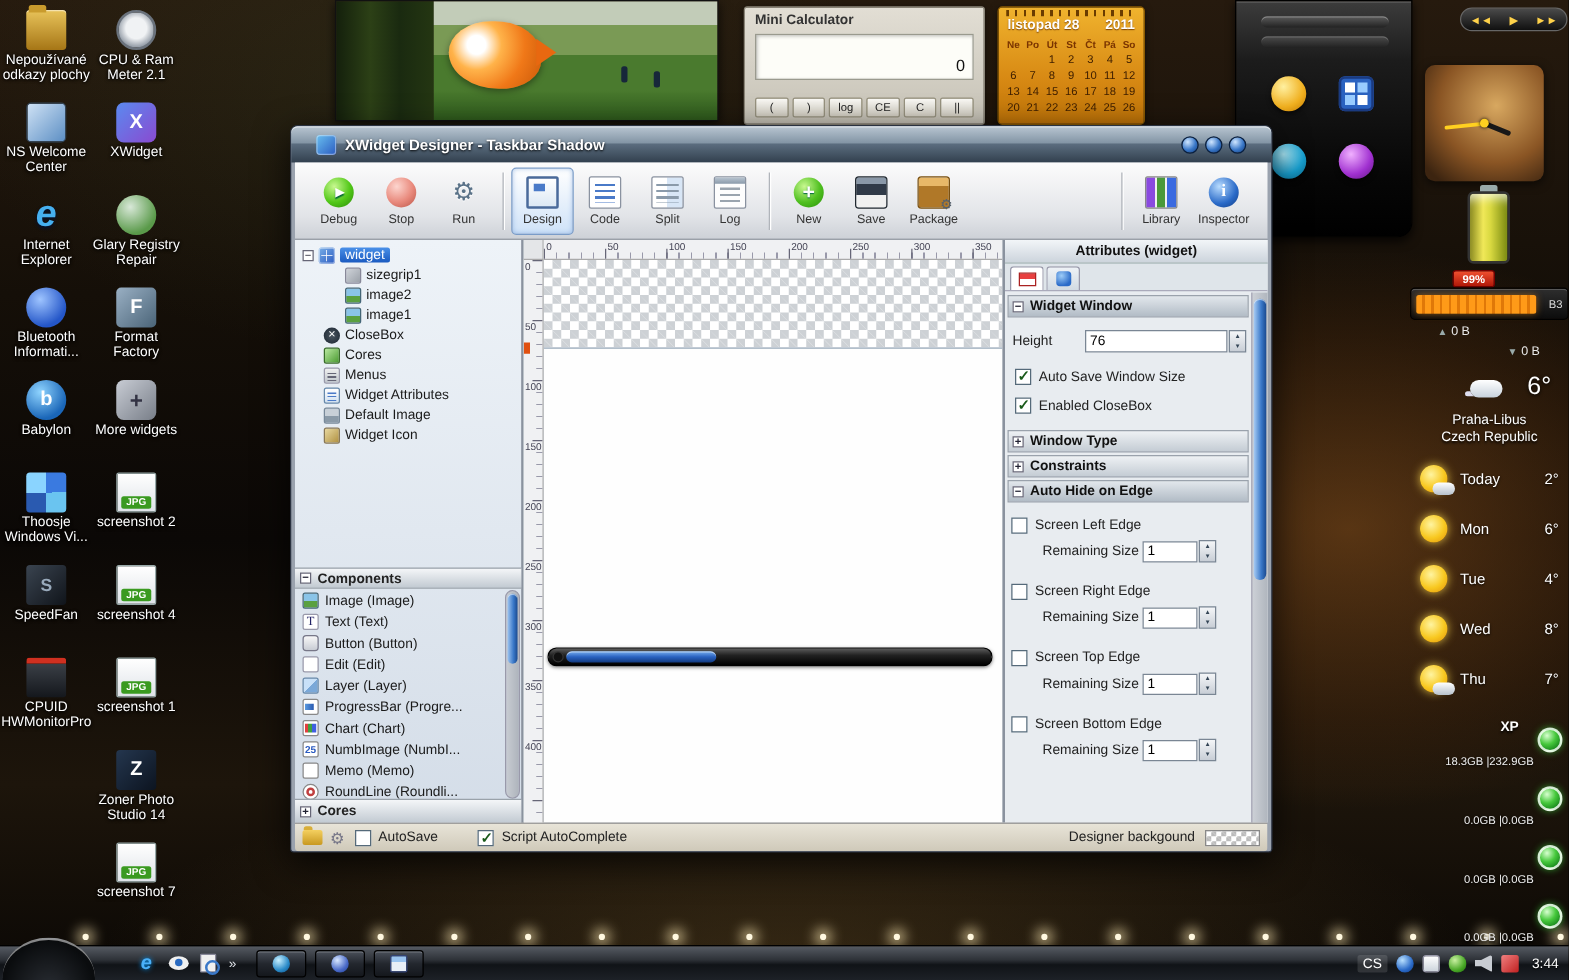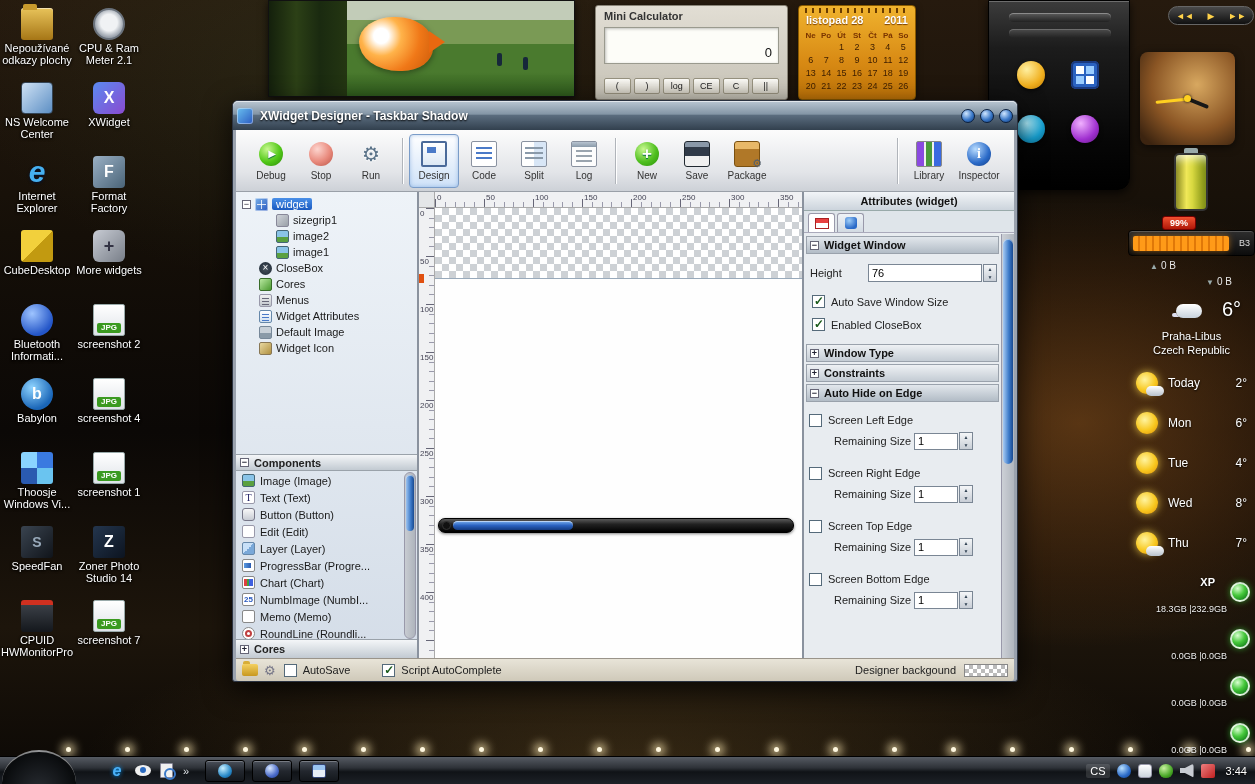--- a/index.html
+++ b/index.html
@@ -120,21 +120,21 @@
 .wx-day{position:absolute;left:34px;top:10px;font-size:12px;text-shadow:0 1px 2px #000}
 .wx-t{position:absolute;right:2px;top:10px;font-size:12px;text-shadow:0 1px 2px #000}
 
 .w-drives{position:absolute;left:1150px;top:574px;width:105px;height:200px;z-index:2;color:#fff}
 .dr-row{position:relative;height:47px}
 .dr-name{position:absolute;right:40px;top:2px;font-size:11px;font-weight:bold;text-shadow:0 1px 2px #000}
 .orb{position:absolute;right:5px;top:8px;width:20px;height:20px;border-radius:50%;background:radial-gradient(circle at 35% 28%,#d8ffd0,#46c83c 45%,#128018 85%);border:2px solid rgba(255,255,255,.8);box-shadow:0 0 6px rgba(60,220,60,.6)}
 .dr-size{position:absolute;right:28px;top:30px;font-size:9px;color:#efefef;text-shadow:0 1px 2px #000;white-space:nowrap}
 
 .designer{position:absolute;left:232px;top:100px;width:786px;height:582px;z-index:5;border:1px solid #2a3240;border-radius:6px 6px 3px 3px;background:#9aa2ae;box-shadow:0 8px 28px rgba(0,0,0,.75)}
-.d-titlebar{position:absolute;left:0;top:0;right:0;height:29px;border-radius:5px 5px 0 0;background:linear-gradient(180deg,#b9c6d2 0%,#8496a6 45%,#5a6c7e 50%,#32404e 100%);display:flex;align-items:center;padding:0 4px;box-shadow:inset 0 1px 0 rgba(255,255,255,.6)}
+.d-titlebar{position:absolute;left:0;top:0;right:0;height:29px;border-radius:5px 5px 0 0;background:linear-gradient(180deg,#b9c6d2 0%,#8496a6 45%,#5a6c7e 50%,#32404e 100%);display:flex;align-items:center;padding:0 20px;box-shadow:inset 0 1px 0 rgba(255,255,255,.6)}
 .d-ticon{width:16px;height:16px;border-radius:3px;background:linear-gradient(135deg,#6ac0f0,#2a5ac0);margin-right:7px;box-shadow:inset 0 0 0 1px rgba(255,255,255,.4)}
 .d-title{font-size:12px;font-weight:bold;color:#fff;text-shadow:0 1px 2px #000}
 .d-circles{margin-left:auto;display:flex;gap:5px}
 .d-circle{width:14px;height:14px;border-radius:50%;background:radial-gradient(circle at 35% 30%,#cfe6ff,#3a78c8 55%,#123a78);border:1px solid #0a2040}
 .d-toolbar{position:absolute;left:3px;top:29px;right:3px;height:62px;background:linear-gradient(180deg,#fcfcfc,#e2e4e8 70%,#cdd1d7);border-bottom:1px solid #9aa0a8;display:flex;align-items:center;padding:0 10px}
 .tb-group{display:flex;align-items:center}
 .tb-right{margin-left:auto;display:flex;align-items:center}
 .tb-btn{width:50px;height:54px;display:flex;flex-direction:column;align-items:center;justify-content:center;gap:3px;border-radius:4px;border:1px solid transparent;cursor:default}
 .tb-btn.selected{background:linear-gradient(180deg,#fff,#cfe2f8);border:1px solid #7a9cc8;box-shadow:inset 0 0 4px rgba(60,120,200,.4)}
 .tb-label{font-size:10px;color:#333}
@@ -327,24 +327,20 @@
         <div class="icon-img ic-welcome"></div>
         <div class="icon-label">NS Welcome Center</div>
       </div>
       <div class="icon-cell">
         <div class="icon-img ic-ie">
           <span class="glyph">e</span>
         </div>
         <div class="icon-label">Internet Explorer</div>
       </div>
       <div class="icon-cell">
-        <div class="icon-img ic-cube"></div>
-        <div class="icon-label">CubeDesktop</div>
-      </div>
-      <div class="icon-cell">
         <div class="icon-img ic-bt"></div>
         <div class="icon-label">Bluetooth Informati...</div>
       </div>
       <div class="icon-cell">
         <div class="icon-img ic-babylon">
           <span class="glyph">b</span>
         </div>
         <div class="icon-label">Babylon</div>
       </div>
       <div class="icon-cell">
@@ -365,20 +361,24 @@
   <div class="icons-col" id="icon-col2">
       <div class="icon-cell">
         <div class="icon-img ic-meter"></div>
         <div class="icon-label">CPU &amp; Ram Meter 2.1</div>
       </div>
       <div class="icon-cell">
         <div class="icon-img ic-xwidget">
           <span class="glyph">X</span>
         </div>
         <div class="icon-label">XWidget</div>
+      </div>
+      <div class="icon-cell">
+        <div class="icon-img ic-glary"></div>
+        <div class="icon-label">Glary Registry Repair</div>
       </div>
       <div class="icon-cell">
         <div class="icon-img ic-format">
           <span class="glyph">F</span>
         </div>
         <div class="icon-label">Format Factory</div>
       </div>
       <div class="icon-cell">
         <div class="icon-img ic-more">
           <span class="glyph">+</span>

